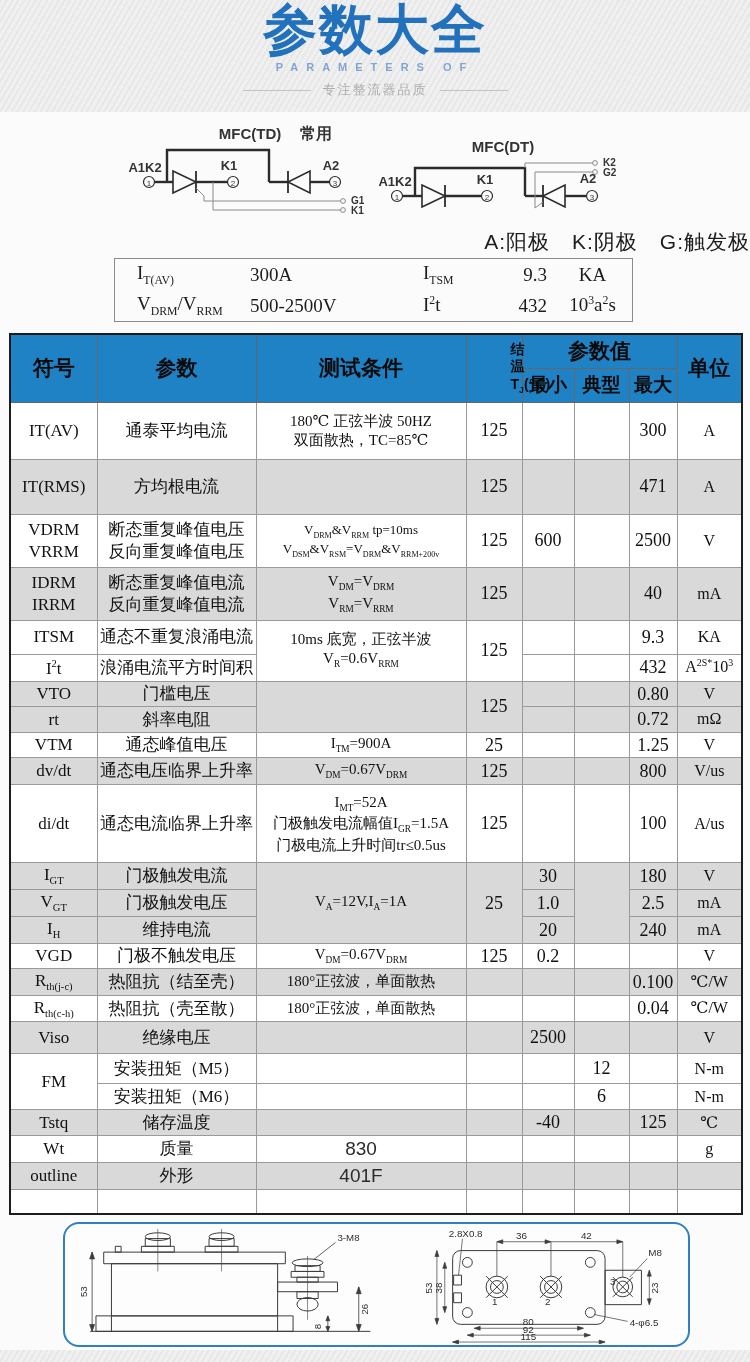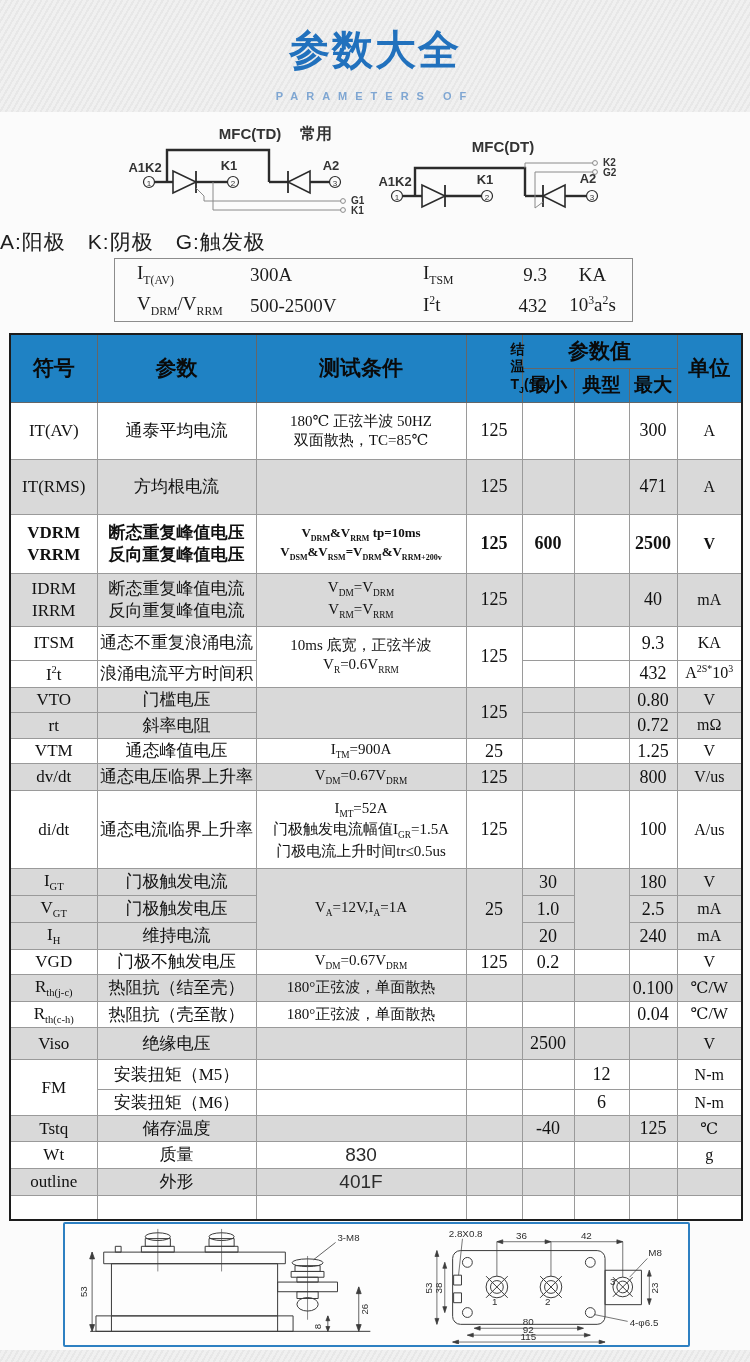--- a/index.html
+++ b/index.html
@@ -2,28 +2,28 @@
 <html><head>
 <meta charset="utf-8">
 <style>
   html,body{margin:0;padding:0;}
   body{width:750px;font-family:"Liberation Sans","DejaVu Sans",sans-serif;background:#ededed;}
   .page{position:relative;width:750px;height:1362px;overflow:hidden;
         background:repeating-linear-gradient(120deg,#e7e7e7 0 2px,#f0f0f0 2px 5px);}
   .card{position:absolute;left:0;top:112px;width:750px;height:1238px;background:#fbfbfb;}
   
   .banner{position:absolute;left:0;top:0;width:750px;height:112px;text-align:center;}
-  .banner .title{margin-top:28px;font-size:41px;font-weight:900;letter-spacing:2px;color:#2171bd;line-height:1.1;}
-  .banner .subtitle{margin-top:17px;font-size:11px;font-weight:bold;letter-spacing:8px;color:#7fa6d2;}
+  .banner .title{margin-top:0;font-size:54px;font-weight:900;letter-spacing:2px;color:#2171bd;line-height:1.1;}
+  .banner .subtitle{margin-top:2px;font-size:11px;font-weight:bold;letter-spacing:8px;color:#7fa6d2;}
   .tagline{margin-top:8px;display:flex;align-items:center;justify-content:center;gap:12px;color:#adadad;font-size:13px;letter-spacing:2px;}
   .tagline .tl-line{width:68px;height:1px;background:#c3c3c3;}
   
   svg text{font-family:"Liberation Sans","DejaVu Sans",sans-serif;fill:#333;}
   .circ{position:absolute;}
-  .legend{position:absolute;left:0;top:228px;width:750px;text-align:left;font-size:21px;color:#1d1d1d;letter-spacing:1px;}
+  .legend{position:absolute;left:0;top:228px;width:750px;text-align:right;font-size:21px;color:#1d1d1d;letter-spacing:1px;}
   
   .summary{position:absolute;left:114px;top:258px;width:517px;height:62px;border:1px solid #8c8c8c;
            display:grid;grid-template-columns:135px 115px 105px 85px 75px;grid-template-rows:1fr 1fr;
            font-family:"Liberation Serif","DejaVu Serif",serif;font-size:19px;color:#1c1c1c;align-items:center;}
   .summary .cell{white-space:nowrap;}
   .summary .lab1{padding-left:22px;}
   .summary .val1{text-align:left;}
   .summary .lab2{padding-left:58px;}
   .summary .val2{text-align:right;padding-right:8px;}
   .summary .unit{text-align:center;}
@@ -37,21 +37,21 @@
   table.params td{border:1px solid #9a9a9a;text-align:center;vertical-align:middle;font-size:17px;line-height:1.25;padding:1px 2px;overflow:hidden;}
   table.params tr.g td{background:#d9d9d9;}
   table.params tr.w td{background:#ffffff;}
   table.params td.c2{font-size:15px;}
   table.params td.c3,table.params td.c4,table.params td.c5,table.params td.c6{font-size:18px;}
   table.params td.c7{font-size:16px;}
   table.params td.small{font-size:13px;}
   table.params td.big{font-size:19px;font-family:"Liberation Sans","DejaVu Sans",sans-serif;color:#2b2b2b;}
   sub,sup{font-size:0.62em;}
   
-  .draw-box{position:absolute;left:63px;top:1222px;width:623px;height:121px;border:2px solid #2e80c2;border-radius:2px;background:#fdfdfd;}
+  .draw-box{position:absolute;left:63px;top:1222px;width:623px;height:121px;border:2px solid #2e80c2;border-radius:16px;background:#fdfdfd;}
   .tech text{fill:#2f2f2f;font-size:10px;}
   .tech path,.tech line,.tech rect,.tech circle,.tech ellipse,.tech polyline,.tech polygon{vector-effect:non-scaling-stroke;}
 </style>
 </head>
 <body>
 
 <div class="page">
 
   <div class="banner">
     <div class="title">参数大全</div>
@@ -193,21 +193,21 @@
         <tr class="g" style="height: 55px;">
           <td class="c0">IT(RMS)</td>
           <td class="c1">方均根电流</td>
           <td class="c2"></td>
           <td class="c3">125</td>
           <td class="c4"></td>
           <td class="c5"></td>
           <td class="c6">471</td>
           <td class="c7">A</td>
         </tr>
-        <tr class="w" style="height: 59px; font-weight: bold;">
+        <tr class="w" style="height: 53px;">
           <td class="c0">VDRM<br>VRRM</td>
           <td class="c1">断态重复峰值电压<br>反向重复峰值电压</td>
           <td class="c2 small">V<sub>DRM</sub>&amp;V<sub>RRM</sub> tp=10ms<br>V<sub>DSM</sub>&amp;V<sub>RSM</sub>=V<sub>DRM</sub>&amp;V<sub>RRM+200v</sub></td>
           <td class="c3">125</td>
           <td class="c4">600</td>
           <td class="c5"></td>
           <td class="c6">2500</td>
           <td class="c7">V</td>
         </tr>
         <tr class="g" style="height: 53px;">

